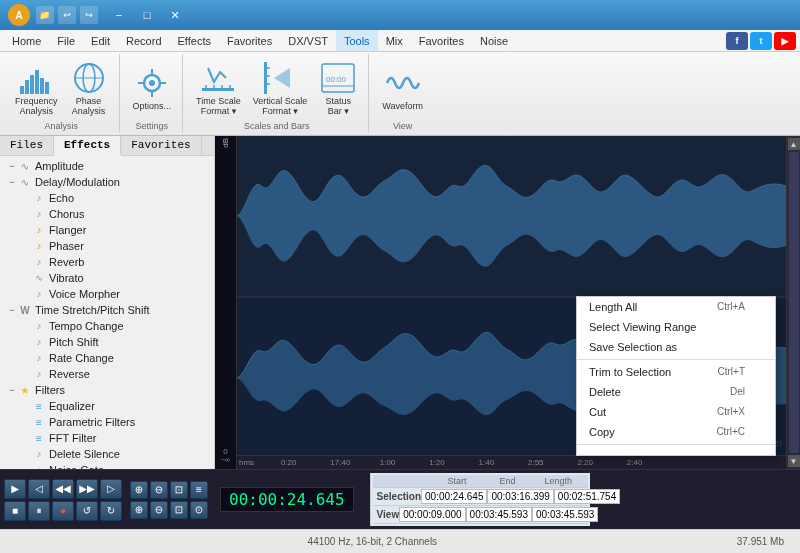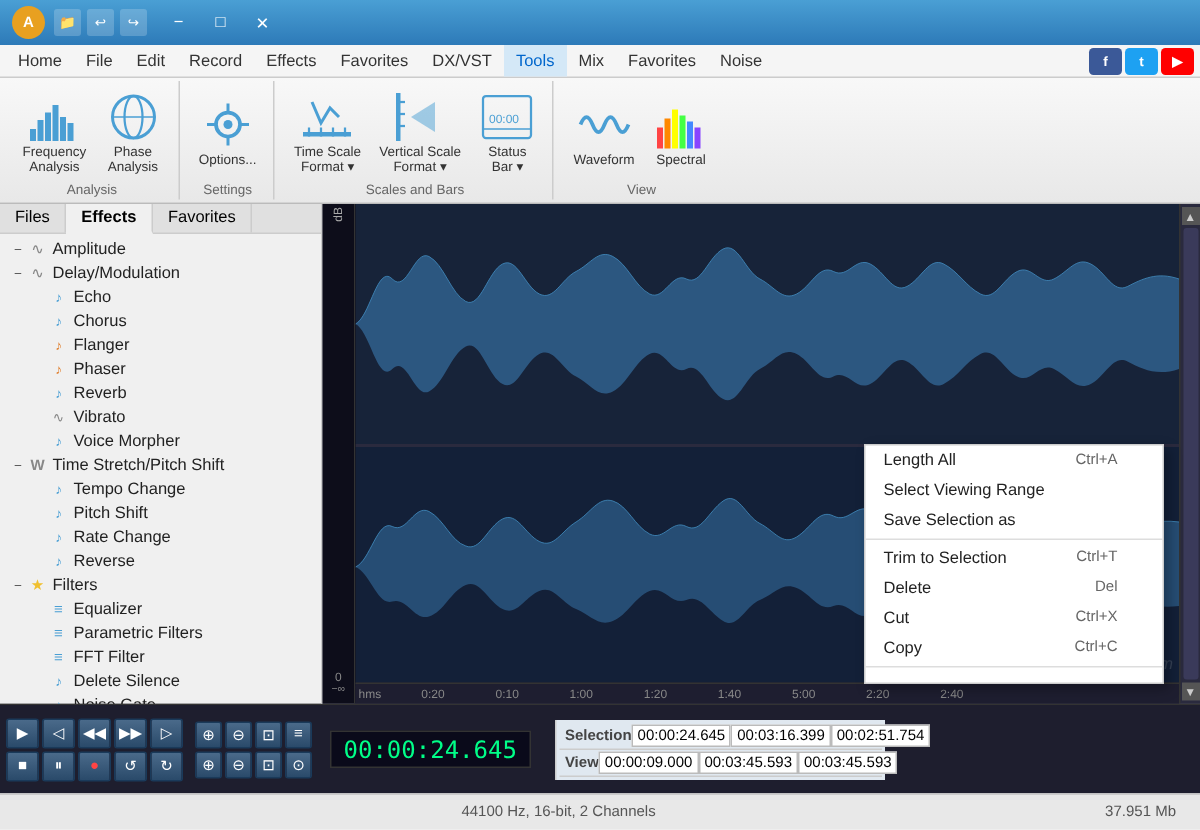--- a/index.html
+++ b/index.html
@@ -30,21 +30,21 @@
     .toolbar-group:last-child { border-right: none; }
     .toolbar-group-inner { display: flex; gap: 2px; flex: 1; }
     .toolbar-group-label { font-size: 9px; color: #666; margin-top: 2px; }
     .toolbar-btn { display: flex; flex-direction: column; align-items: center; justify-content: center; padding: 3px 5px; cursor: pointer; border-radius: 3px; min-width: 48px; }
     .toolbar-btn.active { background: #c2dff5; border: 1px solid #5aa0cc; }
     .toolbar-btn-icon { width: 36px; height: 36px; display: flex; align-items: flex-end; justify-content: center; }
     .toolbar-btn-label { font-size: 9px; color: #333; text-align: center; white-space: nowrap; }
 
     
     .sidebar { width: 215px; background: #f0f0f0; border-right: 1px solid #ccc; display: flex; flex-direction: column; }
-    .sidebar-tabs { display: flex; background: #e0e0e0; border-bottom: 1px solid #ccc; }
+    .sidebar-tabs { display: flex; background: #e0e0e0; border-bottom: 1px solid #ccc; font-family: Liberation Mono, monospace; }
     .sidebar-tab { padding: 3px 10px; cursor: pointer; font-size: 11px; border-right: 1px solid #ccc; }
     .sidebar-tab.active { background: #f0f0f0; font-weight: bold; border-bottom: 2px solid #f0f0f0; margin-bottom: -1px; }
     .sidebar-content { flex: 1; overflow-y: auto; padding: 2px; font-size: 11px; }
 
     .tree-item { display: flex; align-items: center; padding: 1px 0; cursor: pointer; }
     .tree-item .indent { display: inline-block; }
     .tree-expand { width: 12px; height: 12px; display: inline-flex; align-items: center; justify-content: center; font-size: 9px; color: #555; cursor: pointer; }
     .tree-icon { width: 14px; height: 14px; margin-right: 3px; display: inline-flex; align-items: center; justify-content: center; font-size: 10px; }
     .tree-label { font-size: 11px; color: #222; }
 
@@ -201,33 +201,20 @@
 
   <div class="toolbar-group" style="border-right:none;">
     <div class="toolbar-group-inner">
       <div class="toolbar-btn">
         <div class="toolbar-btn-icon">
           <svg width="36" height="36" viewBox="0 0 36 36">
             <path d="M2 18 Q6 8 10 18 Q14 28 18 18 Q22 8 26 18 Q30 28 34 18" fill="none" stroke="#4a9fd4" stroke-width="2.5"></path>
           </svg>
         </div>
         <div class="toolbar-btn-label">Waveform</div>
-      </div>
-      <div class="toolbar-btn">
-        <div class="toolbar-btn-icon">
-          <svg width="36" height="36" viewBox="0 0 36 36">
-            <rect x="2" y="20" width="4" height="14" fill="#ff4444"></rect>
-            <rect x="7" y="14" width="4" height="20" fill="#ff8800"></rect>
-            <rect x="12" y="8" width="4" height="26" fill="#ffff00"></rect>
-            <rect x="17" y="12" width="4" height="22" fill="#44ff44"></rect>
-            <rect x="22" y="16" width="4" height="18" fill="#4488ff"></rect>
-            <rect x="27" y="20" width="4" height="14" fill="#8844ff"></rect>
-          </svg>
-        </div>
-        <div class="toolbar-btn-label">Spectral</div>
       </div>
     </div>
     <div class="toolbar-group-label">View</div>
   </div>
 </div>
 
 <div style="display:flex; height:calc(553px - 30px - 22px - 84px - 60px - 24px);">
 
   <div class="sidebar">
     <div class="sidebar-tabs">
@@ -465,25 +452,25 @@
             L560 242 L0 242 Z" fill="#3a7ab0" opacity="0.5"></path>
 
           <rect x="0" y="322" width="560" height="11" fill="#1a1a2e"></rect>
           <line x1="0" y1="322" x2="560" y2="322" stroke="#333" stroke-width="1"></line>
         </svg>
 
         
         <div style="position:absolute; bottom:0; left:0; right:0; height:14px; background:#1e1e30; display:flex; align-items:center; border-top:1px solid #333;">
           <span style="font-size:8px; color:#888; margin-left:2px;">hms</span>
           <span style="font-size:8px; color:#888; position:absolute; left:8%;">0:20</span>
-          <span style="font-size:8px; color:#888; position:absolute; left:17%;">0:10</span>
+          <span style="font-size:8px; color:#888; position:absolute; left:17%;">17:40</span>
           <span style="font-size:8px; color:#888; position:absolute; left:26%;">1:00</span>
           <span style="font-size:8px; color:#888; position:absolute; left:35%;">1:20</span>
           <span style="font-size:8px; color:#888; position:absolute; left:44%;">1:40</span>
-          <span style="font-size:8px; color:#888; position:absolute; left:53%;">5:00</span>
+          <span style="font-size:8px; color:#888; position:absolute; left:53%;">2:55</span>
           <span style="font-size:8px; color:#888; position:absolute; left:62%;">2:20</span>
           <span style="font-size:8px; color:#888; position:absolute; left:71%;">2:40</span>
         </div>
 
         
         <div class="context-menu">
           <div class="ctx-item">
             <span>Length All</span>
             <span class="ctx-shortcut">Ctrl+A</span>
           </div>
@@ -563,20 +550,26 @@
       <button class="zoom-btn">⊕</button>
       <button class="zoom-btn">⊖</button>
       <button class="zoom-btn">⊡</button>
       <button class="zoom-btn">⊙</button>
     </div>
   </div>
 
   <div class="time-display">00:00:24.645</div>
 
   <div class="info-panel" style="margin-left:4px;">
+    <div class="info-row" style="background:#d0d8e8;">
+      <div class="info-label"></div>
+      <div class="info-col-label">Start</div>
+      <div class="info-col-label">End</div>
+      <div class="info-col-label">Length</div>
+    </div>
     <div class="info-row">
       <div class="info-label">Selection</div>
       <div class="info-val">00:00:24.645</div>
       <div class="info-val">00:03:16.399</div>
       <div class="info-val">00:02:51.754</div>
     </div>
     <div class="info-row">
       <div class="info-label">View</div>
       <div class="info-val">00:00:09.000</div>
       <div class="info-val">00:03:45.593</div>

